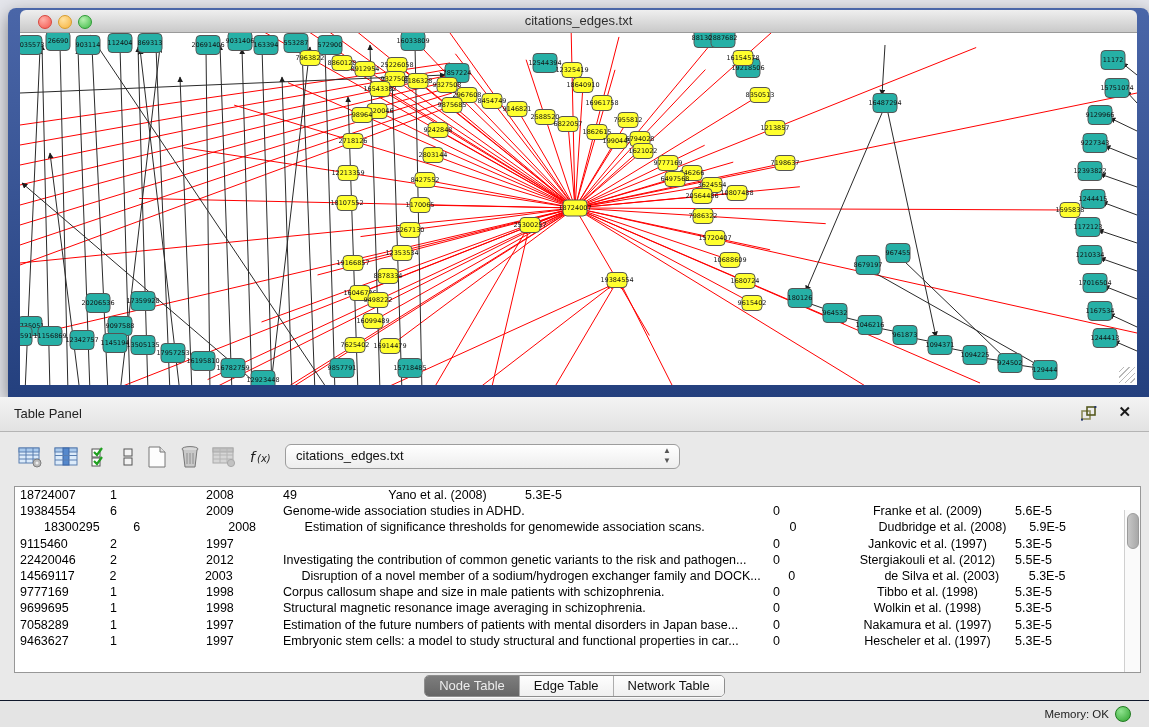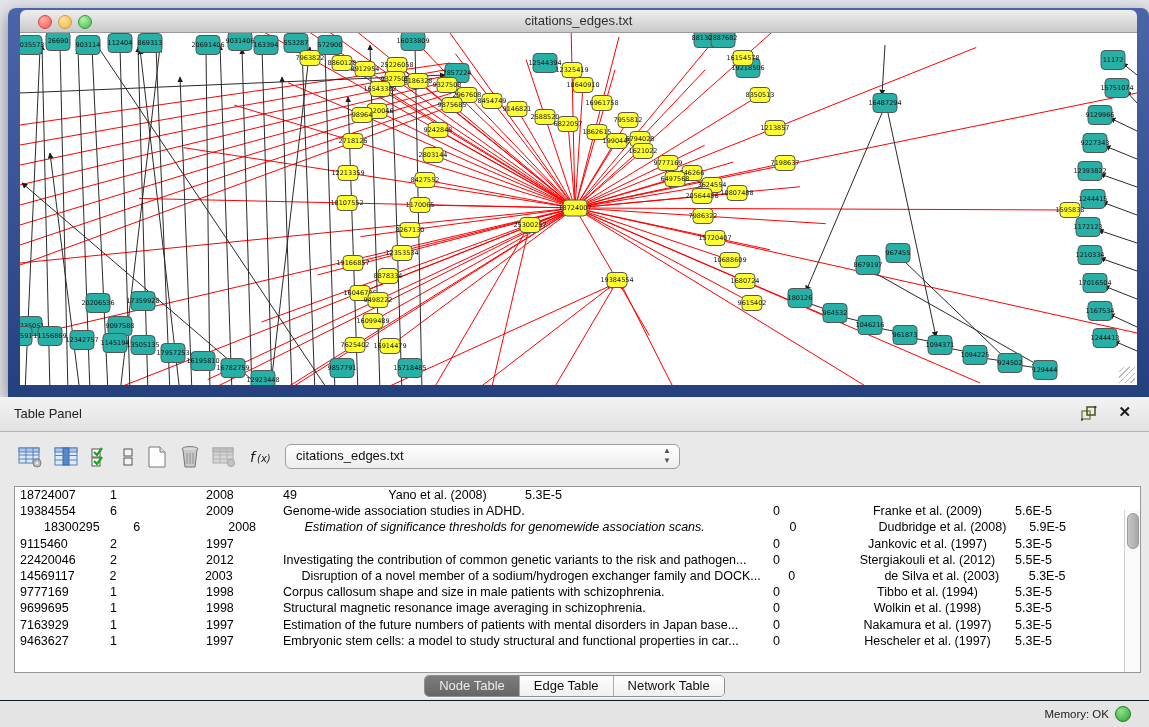--- a/index.html
+++ b/index.html
@@ -795,21 +795,21 @@
           <div class="g-cell" style="width: 77px;">2009</div>
           <div class="g-cell" style="width: 490px;">Genome-wide association studies in ADHD.</div>
           <div class="g-cell" style="width: 77px;">0</div>
           <div class="g-cell" style="width: 165px; text-align: center;">Franke et al. (2009)</div>
           <div class="g-cell" style="width: 117px;">5.6E-5</div>
         </div>
         <div class="g-row">
           <div class="g-cell" style="width: 90px; margin-left: 24px;">18300295</div>
           <div class="g-cell" style="width: 96px;">6</div>
           <div class="g-cell" style="width: 77px;">2008</div>
-          <div class="g-cell" style="width: 490px; font-style: italic;">Estimation of significance thresholds for genomewide association scans.</div>
+          <div class="g-cell" style="width: 490px;">Estimation of significance thresholds for genomewide association scans.</div>
           <div class="g-cell" style="width: 77px;">0</div>
           <div class="g-cell" style="width: 165px; text-align: center;">Dudbridge et al. (2008)</div>
           <div class="g-cell" style="width: 117px;">5.9E-5</div>
         </div>
         <div class="g-row">
           <div class="g-cell" style="width: 90px;">9115460</div>
           <div class="g-cell" style="width: 96px;">2</div>
           <div class="g-cell" style="width: 77px;">1997</div>
           <div class="g-cell" style="width: 490px; margin-top: 36px;">Tourette syndrome. Phenomenology and classification of tics.</div>
           <div class="g-cell" style="width: 77px;">0</div>
@@ -833,34 +833,34 @@
           <div class="g-cell" style="width: 77px;">0</div>
           <div class="g-cell" style="width: 165px; text-align: center;">de Silva et al. (2003)</div>
           <div class="g-cell" style="width: 117px;">5.3E-5</div>
         </div>
         <div class="g-row">
           <div class="g-cell" style="width: 90px;">9777169</div>
           <div class="g-cell" style="width: 96px;">1</div>
           <div class="g-cell" style="width: 77px;">1998</div>
           <div class="g-cell" style="width: 490px;">Corpus callosum shape and size in male patients with schizophrenia.</div>
           <div class="g-cell" style="width: 77px;">0</div>
-          <div class="g-cell" style="width: 165px; text-align: center;">Tibbo et al. (1994)</div>
+          <div class="g-cell" style="width: 165px; text-align: center;">Tibbo et al. (1998)</div>
           <div class="g-cell" style="width: 117px;">5.3E-5</div>
         </div>
         <div class="g-row">
           <div class="g-cell" style="width: 90px;">9699695</div>
           <div class="g-cell" style="width: 96px;">1</div>
           <div class="g-cell" style="width: 77px;">1998</div>
           <div class="g-cell" style="width: 490px;">Structural magnetic resonance image averaging in schizophrenia.</div>
           <div class="g-cell" style="width: 77px;">0</div>
           <div class="g-cell" style="width: 165px; text-align: center;">Wolkin et al. (1998)</div>
           <div class="g-cell" style="width: 117px;">5.3E-5</div>
         </div>
         <div class="g-row">
-          <div class="g-cell" style="width: 90px;">7163929</div>
+          <div class="g-cell" style="width: 90px;">7058289</div>
           <div class="g-cell" style="width: 96px;">1</div>
           <div class="g-cell" style="width: 77px;">1997</div>
           <div class="g-cell" style="width: 490px;">Estimation of the future numbers of patients with mental disorders in Japan base...</div>
           <div class="g-cell" style="width: 77px;">0</div>
           <div class="g-cell" style="width: 165px; text-align: center;">Nakamura et al. (1997)</div>
           <div class="g-cell" style="width: 117px;">5.3E-5</div>
         </div>
         <div class="g-row">
           <div class="g-cell" style="width: 90px;">9463627</div>
           <div class="g-cell" style="width: 96px;">1</div>

